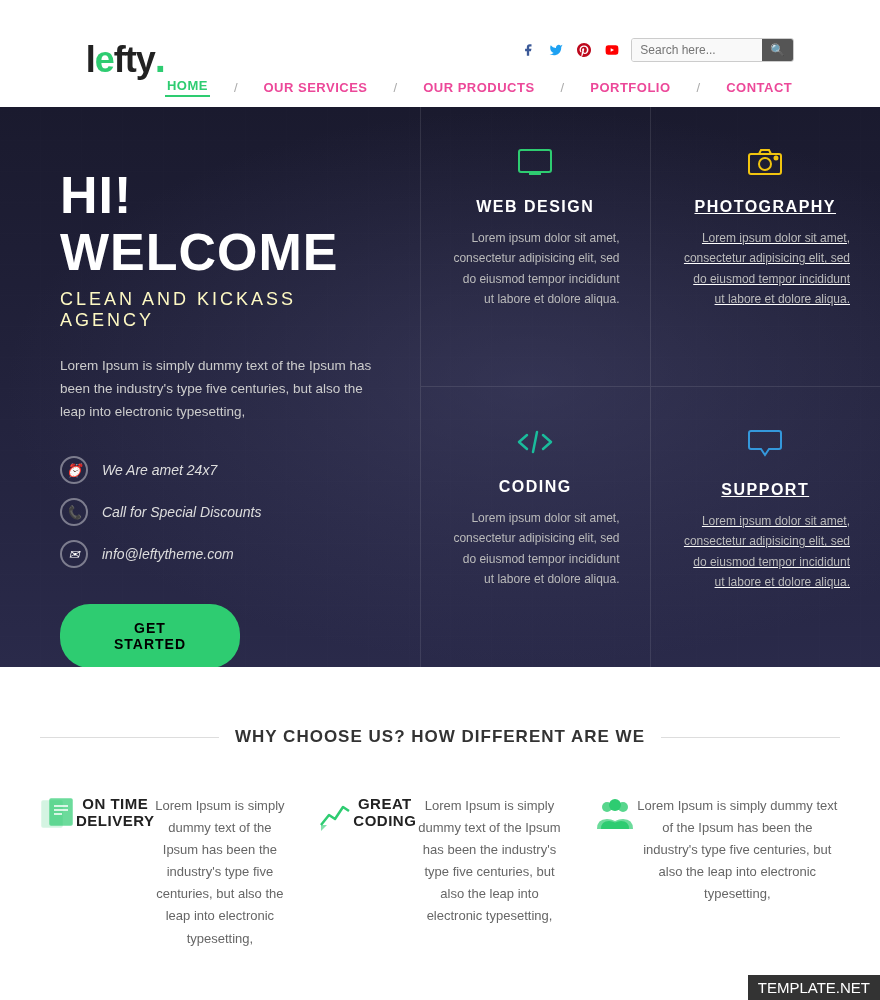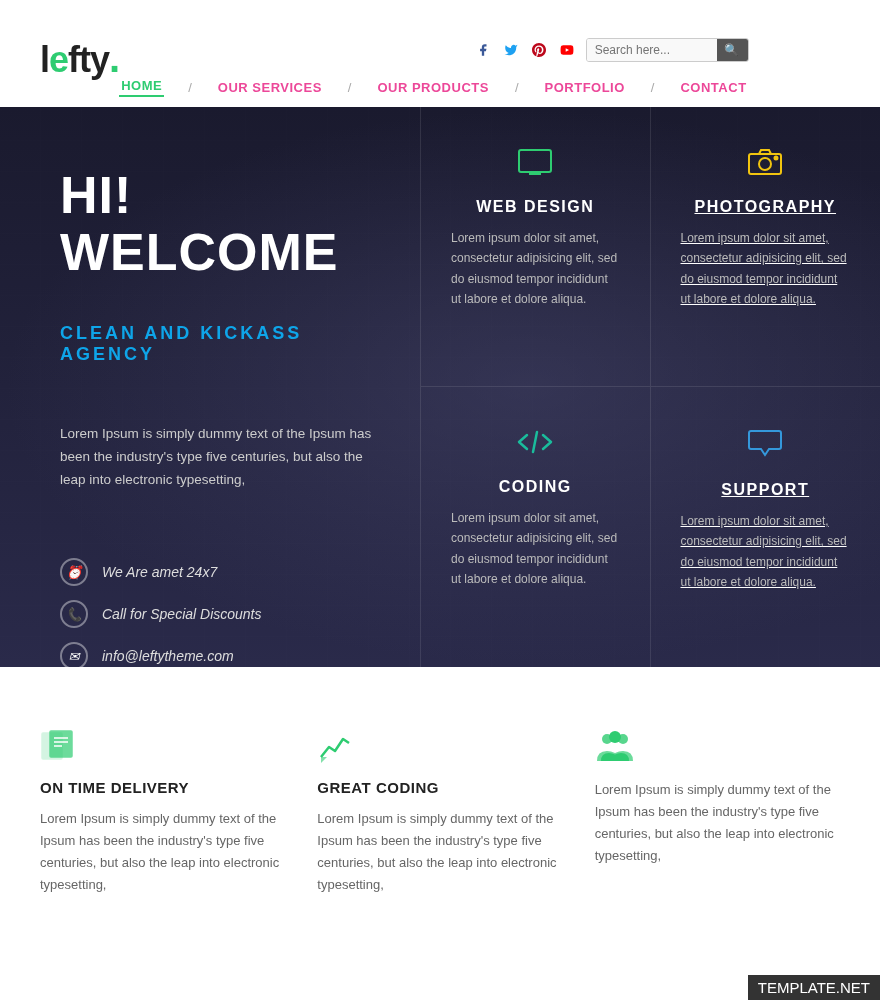--- a/index.html
+++ b/index.html
@@ -2,21 +2,21 @@
 <html><head>
   <meta charset="utf-8">
   <style>
     * { margin: 0; padding: 0; box-sizing: border-box; }
     body { font-family: Arial, sans-serif; width: 880px; background: #fff; }
 
     
     .header {
       display: flex;
       align-items: center;
-      justify-content: flex-start;
+      justify-content: center;
       padding: 10px 40px 0 40px;
       background: #fff;
     }
     .logo {
       font-size: 36px;
       font-weight: 700;
       color: #222;
       letter-spacing: -1px;
     }
     .logo span.e { color: #2ecc71; }
@@ -147,34 +147,33 @@
 
     .hero-left {
       position: relative;
       z-index: 2;
       width: 420px;
       padding: 60px 40px 40px 60px;
       color: #fff;
       display: flex;
       flex-direction: column;
       justify-content: flex-start;
-      gap: 34px;
     }
     .hero-title {
       font-size: 52px;
       font-weight: 900;
       line-height: 1.1;
       color: #fff;
       letter-spacing: 1px;
       margin-bottom: 8px;
     }
     .hero-subtitle {
       font-size: 18px;
-      font-weight: 700;
-      color: #0ea5e9;
+      font-weight: 400;
+      color: #fef9c3;
       letter-spacing: 3px;
       margin-bottom: 24px;
     }
     .hero-desc {
       font-size: 13.5px;
       color: #ccc;
       line-height: 1.7;
       margin-bottom: 32px;
     }
     .hero-info {
@@ -227,21 +226,21 @@
       grid-template-rows: 1fr 1fr;
       border-left: 1px solid rgba(255,255,255,0.1);
     }
     .service-cell {
       padding: 40px 30px;
       border-bottom: 1px solid rgba(255,255,255,0.1);
       border-right: 1px solid rgba(255,255,255,0.1);
       display: flex;
       flex-direction: column;
       align-items: center;
-      text-align: left;
+      text-align: right;
       color: #fff;
     }
     .service-cell:nth-child(2n) {
       border-right: none;
       text-decoration: underline;
     }
     .service-cell:nth-child(3),
     .service-cell:nth-child(4) {
       border-bottom: none;
     }
@@ -289,22 +288,22 @@
       color: #333;
       white-space: nowrap;
     }
     .features-grid {
       display: grid;
       grid-template-columns: 1fr 1fr 1fr;
       gap: 32px;
     }
     .feature-item {
       display: flex;
-      flex-direction: column;
-      gap: 12px;
+      flex-direction: row;
+      text-align: center;
     }
     .feature-icon {
       font-size: 28px;
       color: #2ecc71;
       height: 40px;
       display: flex;
       align-items: center;
     }
     .feature-title {
       font-size: 15px;
@@ -452,20 +451,25 @@
           <path d="M4 4 Q2 4 2 6 L2 20 Q2 22 4 22 L14 22 L18 28 L22 22 L32 22 Q34 22 34 20 L34 6 Q34 4 32 4 Z" fill="none"></path>
         </svg>
       </div>
       <div class="service-title">SUPPORT</div>
       <div class="service-desc">Lorem ipsum dolor sit amet, consectetur adipisicing elit, sed do eiusmod tempor incididunt ut labore et dolore aliqua.</div>
     </div>
   </div>
 </div>
 
 <div class="why-section">
+  <div class="section-title-wrap">
+    <div class="section-title-line"></div>
+    <div class="section-title">WHY CHOOSE US? HOW DIFFERENT ARE WE</div>
+    <div class="section-title-line"></div>
+  </div>
   <div class="features-grid">
 
     <div class="feature-item">
       <div class="feature-icon">
         <svg width="36" height="36" viewBox="0 0 36 36" fill="none">
           <rect x="2" y="4" width="20" height="26" rx="1" fill="#2ecc71" opacity="0.2" stroke="#2ecc71" stroke-width="1.5"></rect>
           <rect x="10" y="2" width="22" height="26" rx="1" fill="#2ecc71" opacity="0.7" stroke="#2ecc71" stroke-width="1.5"></rect>
           <line x1="14" y1="9" x2="28" y2="9" stroke="#fff" stroke-width="1.5"></line>
           <line x1="14" y1="13" x2="28" y2="13" stroke="#fff" stroke-width="1.5"></line>
           <line x1="14" y1="17" x2="22" y2="17" stroke="#fff" stroke-width="1.5"></line>

